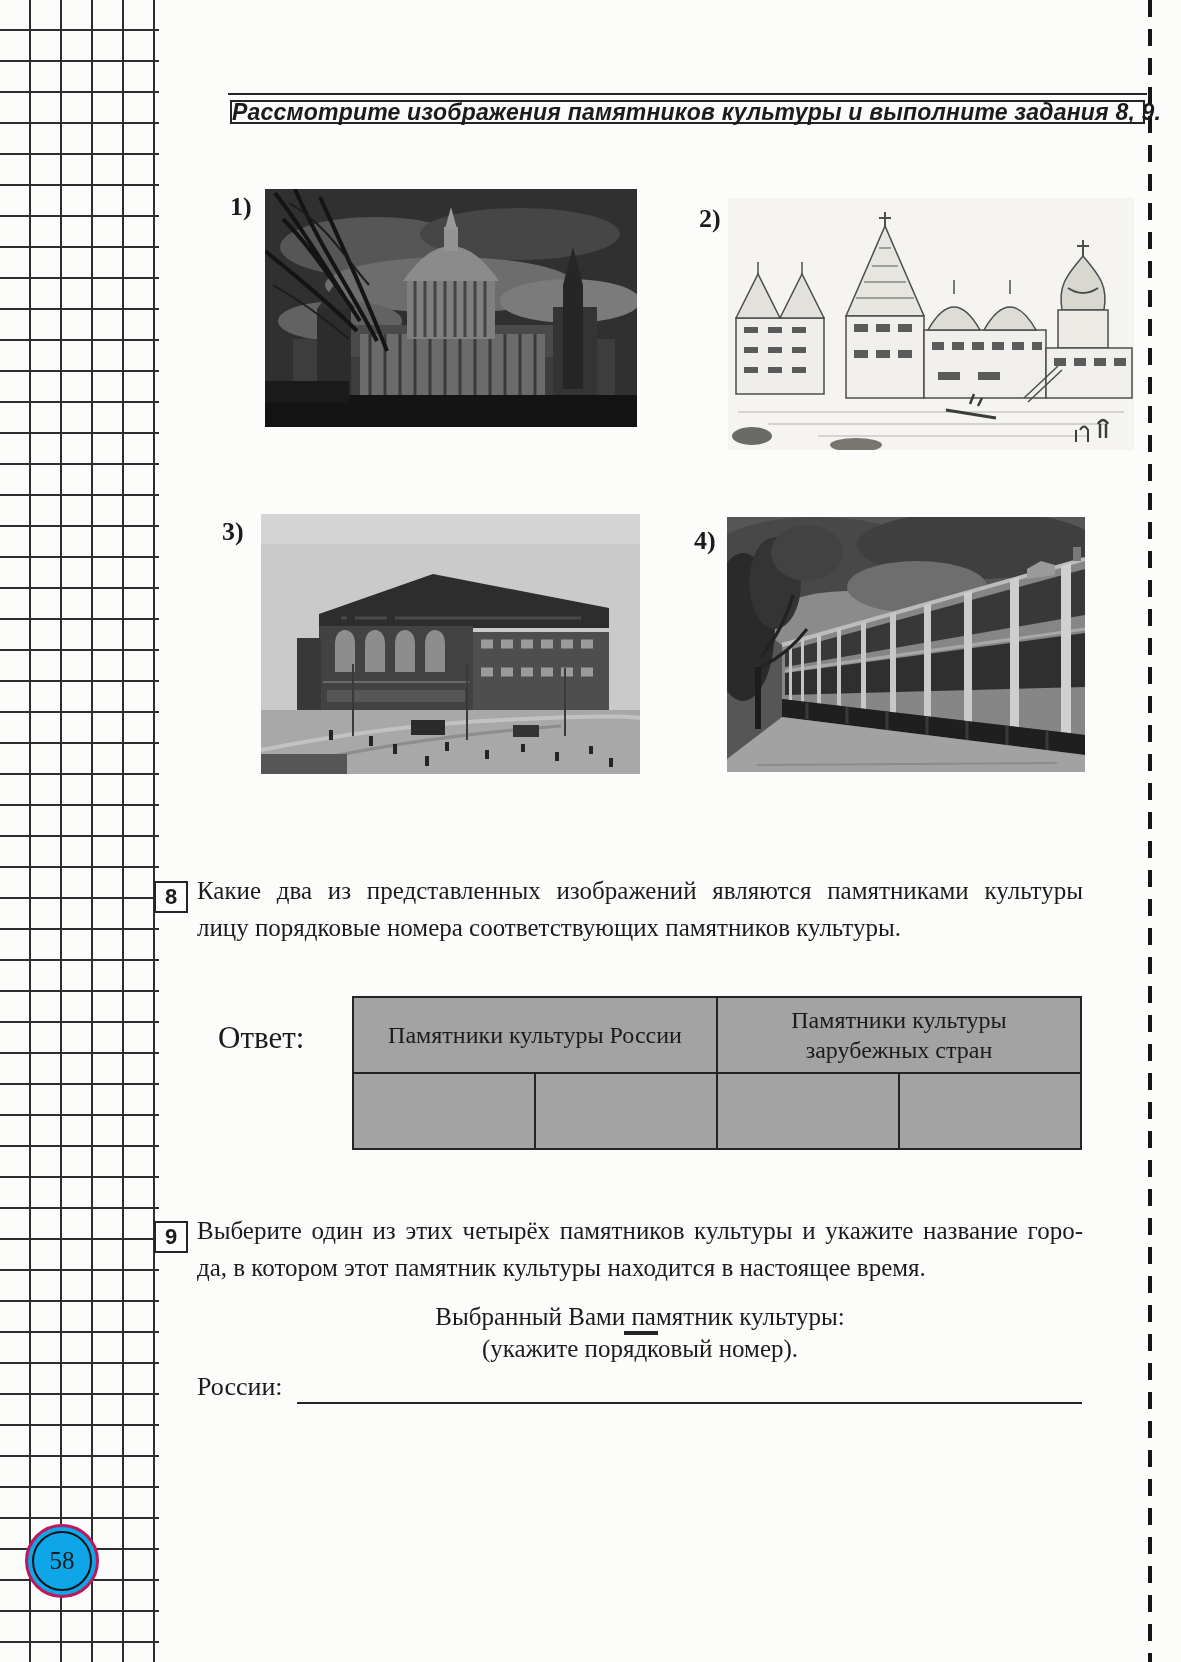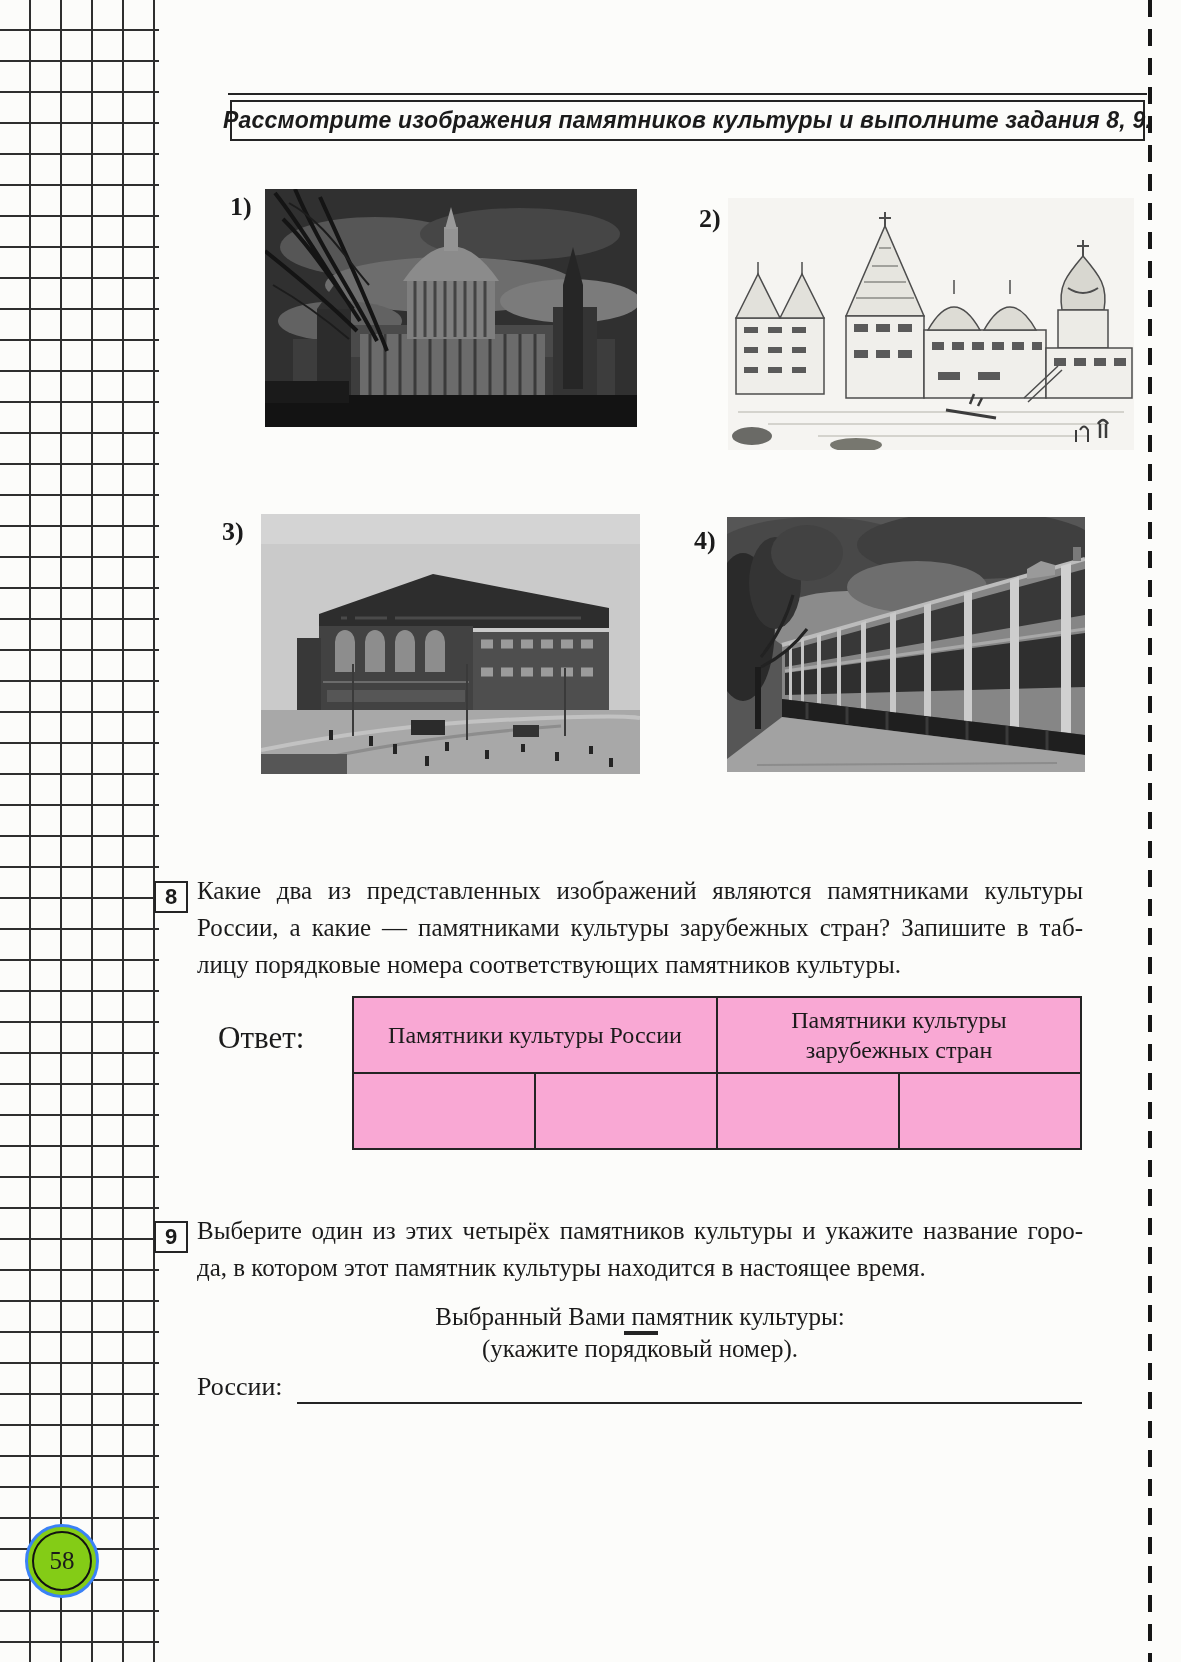--- a/index.html
+++ b/index.html
@@ -15,40 +15,40 @@
       repeating-linear-gradient(to right, transparent 0 29px, #2e2e2e 29px 31px),
       repeating-linear-gradient(to bottom, transparent 0 29px, #2e2e2e 29px 31px);
   }
   
   .cut-line{
     position:absolute;left:1148px;top:0;width:4px;height:1662px;
     background:repeating-linear-gradient(to bottom,#161616 0 17px,transparent 17px 29px);
   }
   .top-rule{position:absolute;left:228px;top:93px;width:919px;height:2px;background:#242424;}
   .header-box{
-    position:absolute;left:230px;top:100px;width:915px;height:41px;box-sizing:border-box;
-    border:2px solid #242424;display:flex;align-items:center;justify-content:center;background:#fcfcfa;
+    position:absolute;left:230px;top:100px;width:915px;height:24px;box-sizing:border-box;
+    border:2px solid #242424;display:flex;align-items:center;justify-content:flex-start;background:#fcfcfa;
   }
   .header-box span{
     font-family:"Liberation Sans", sans-serif;font-weight:bold;font-style:italic;
     font-size:23px;letter-spacing:.2px;white-space:nowrap;
   }
   .fig-label{position:absolute;font-weight:bold;font-size:26px;}
   .fig{position:absolute;}
   .fig svg{display:block;}
   .num-box{
     position:absolute;width:34px;height:32px;box-sizing:border-box;border:2px solid #242424;
     display:flex;align-items:center;justify-content:center;background:#fcfcfa;
     font-family:"Liberation Sans", sans-serif;font-weight:bold;font-size:22px;
   }
   .task-text{position:absolute;left:197px;width:886px;font-size:25px;line-height:37px;}
   .jline{text-align:justify;text-align-last:justify;}
   .answer-label{position:absolute;left:218px;top:1020px;font-size:31px;}
   table.answer{
-    position:absolute;left:352px;top:996px;width:730px;border-collapse:collapse;background:#f9a8d4;
+    position:absolute;left:352px;top:996px;width:730px;border-collapse:collapse;background:#a3a3a3;
   }
   table.answer th, table.answer td{border:2px solid #242424;}
   table.answer th{
     height:70px;font-weight:normal;font-size:24px;line-height:30px;
     text-align:center;vertical-align:middle;padding:2px 10px;
   }
   table.answer td{height:72px;width:25%;}
   .chosen-row{
     position:absolute;left:197px;top:1303px;width:886px;height:48px;
     display:flex;align-items:center;font-size:25px;flex-direction:column;
@@ -56,21 +56,21 @@
   .order-box{
     width:34px;height:42px;box-sizing:border-box;border:2px solid #242424;
     margin:0 12px 0 14px;background:#fcfcfa;
   }
   .city-row{
     position:absolute;left:197px;top:1370px;width:885px;display:flex;font-size:26px;line-height:34px;
   }
   .city-fill{flex:1;border-bottom:2px solid #242424;margin-left:14px;}
   .page-circle{
     position:absolute;left:25px;top:1524px;width:74px;height:74px;box-sizing:border-box;
-    border:3px solid #3b82f6;border-radius:50%;background:#84cc16;
+    border:3px solid #be185d;border-radius:50%;background:#0ea5e9;
     display:flex;align-items:center;justify-content:center;
   }
   .page-circle-inner{
     width:60px;height:60px;box-sizing:border-box;border:2px solid #121212;border-radius:50%;
     display:flex;align-items:center;justify-content:center;font-size:25px;
   }
 </style>
 </head>
 <body>
 
@@ -209,21 +209,20 @@
     <rect x="28" y="150" width="6" height="62" fill="#1c1c1c"></rect>
     <path d="M34,140 C50,120 60,100 66,78 M34,150 C54,140 68,128 80,112" stroke="#222222" stroke-width="3" fill="none"></path>
   </svg>
 </div>
 
 <div class="num-box" style="left:154px;top:881px;">
   <span>8</span>
 </div>
 <div class="task-text" style="top:872px;">
   <div class="jline">Какие два из представленных изображений являются памятниками культуры</div>
-  <div class="jline">России, а какие — памятниками культуры зарубежных стран? Запишите в таб-</div>
   <div>лицу порядковые номера соответствующих памятников культуры.</div>
 </div>
 
 <div class="answer-label">Ответ:</div>
 
 <table class="answer">
   <tbody>
       <tr>
     <th colspan="2">Памятники культуры России</th>
     <th colspan="2">Памятники культуры зарубежных стран</th>

